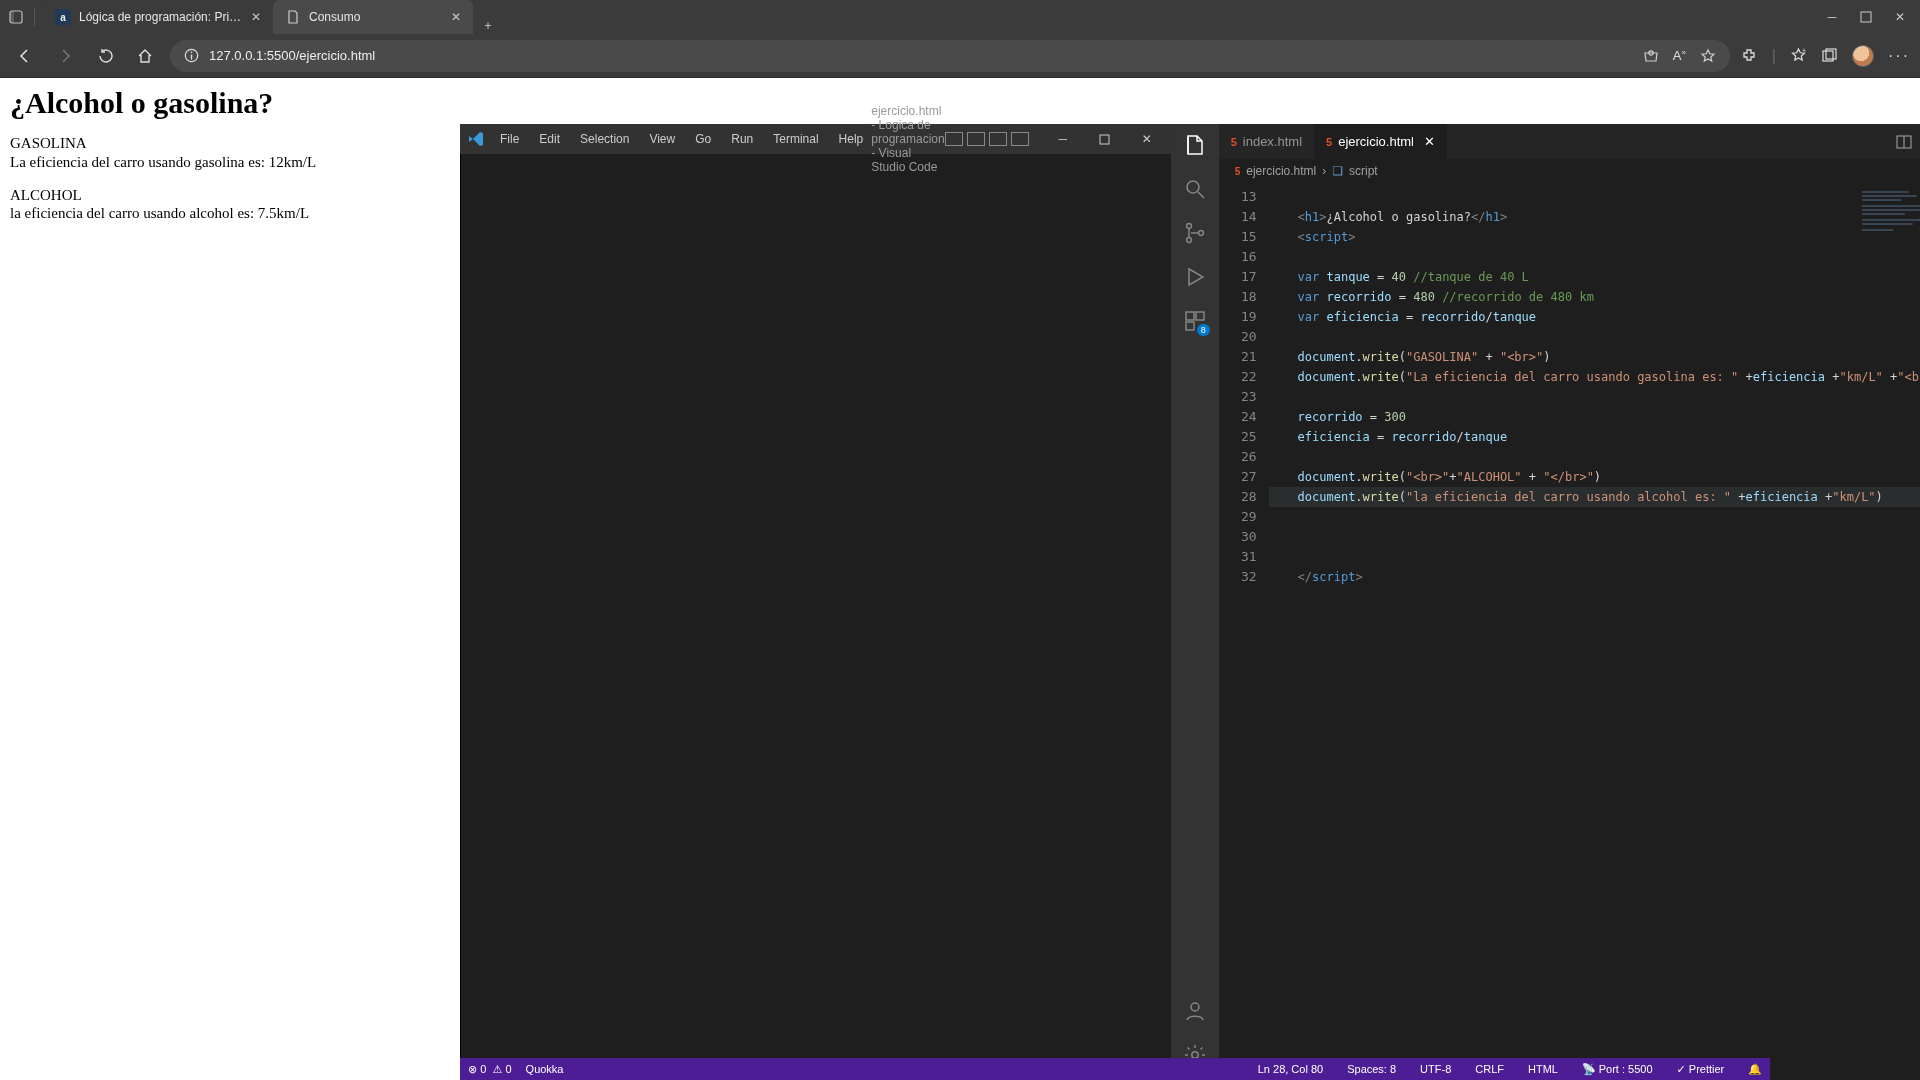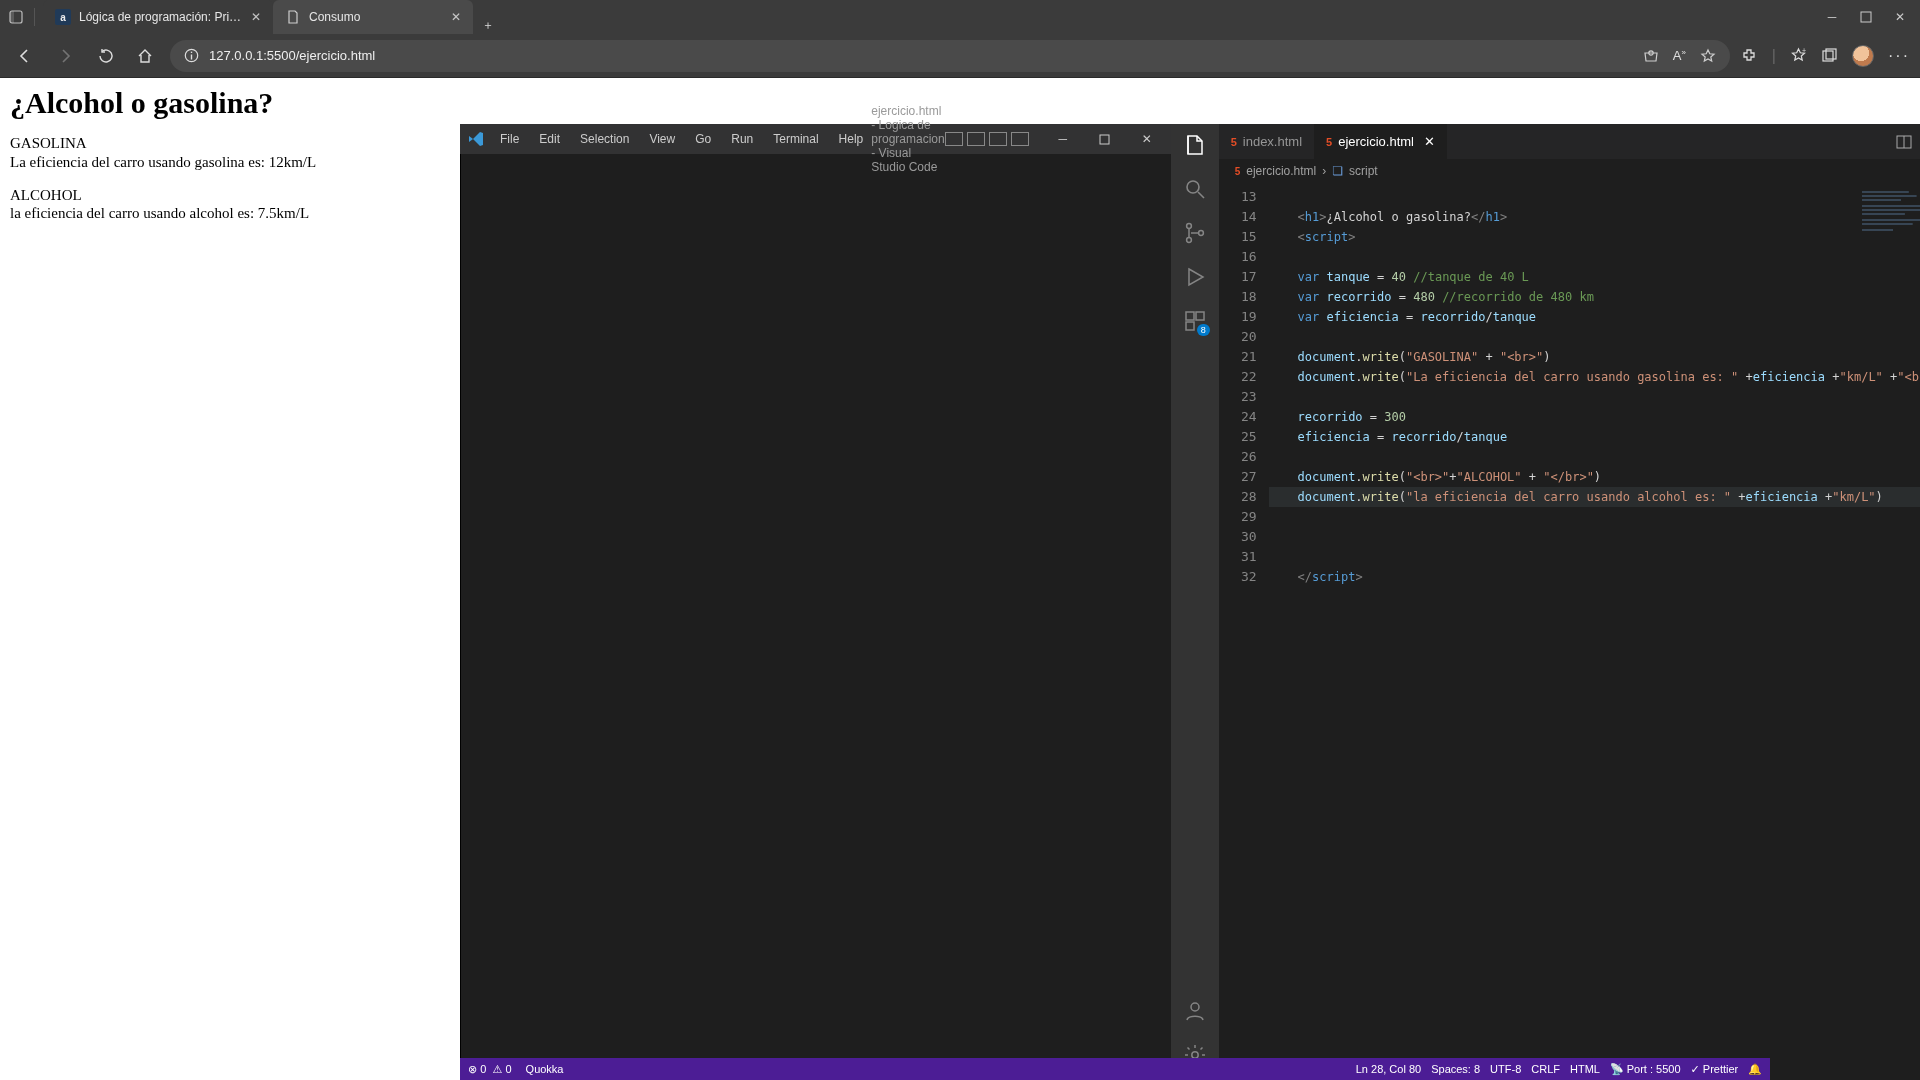--- a/index.html
+++ b/index.html
@@ -137,21 +137,21 @@
   .c-str{ color:#ce9178;}
   .c-com{ color:#6a9955;}
   .c-op { color:#d4d4d4;}
   .c-txt{ color:#d4d4d4;}
 
   .statusbar{
     height:22px; background:#4c1d95; color:#fff; font-size:11px;
     display:flex; align-items:center; padding:0 8px; gap:14px;
     position:absolute; bottom:0; left:0; right:0;
   }
-  .statusbar .sb-right{ margin-left:auto; display:flex; gap:10px;}
+  .statusbar .sb-right{ margin-left:auto; display:flex; gap:24px;}
 
   svg { display:block; }
 </style>
 </head>
 <body>
 
 <div class="browser-titlebar">
   <div class="tb-left">
     <span class="tb-icon">
       <svg width="14" height="14" viewBox="0 0 14 14">

